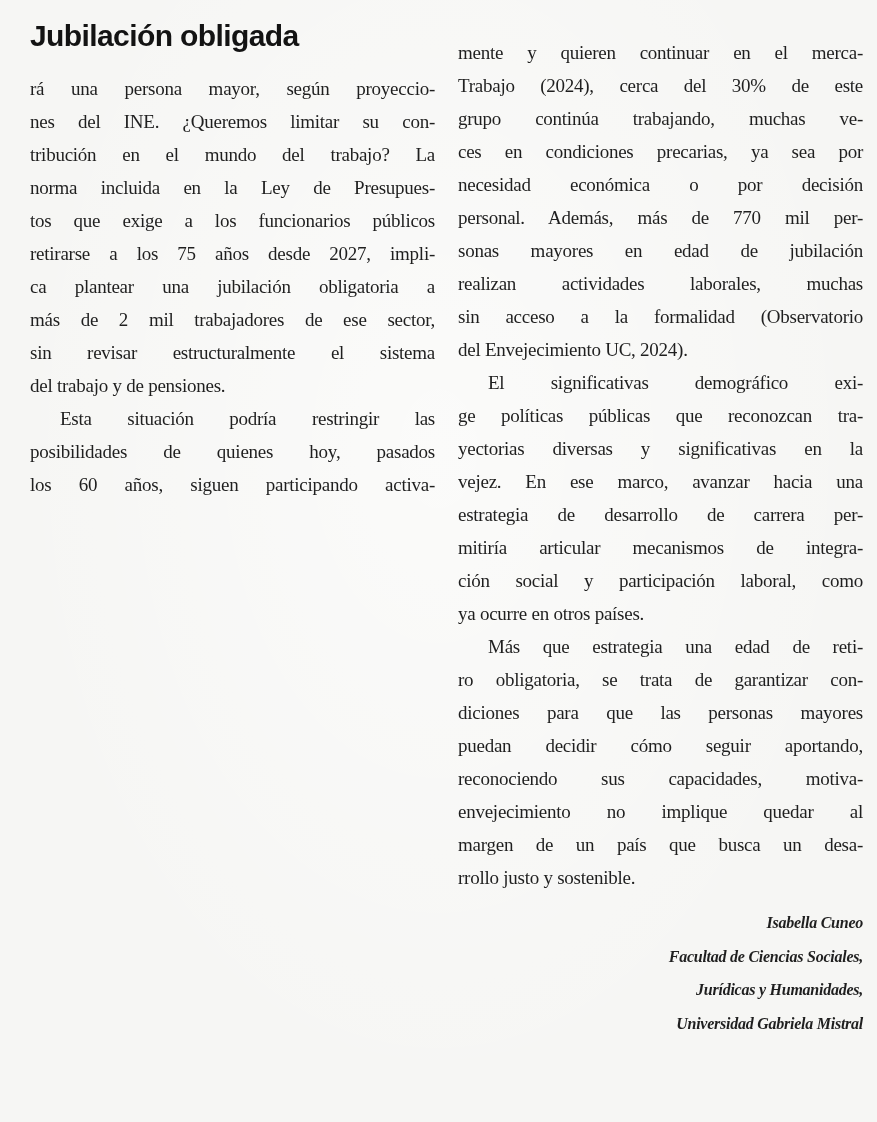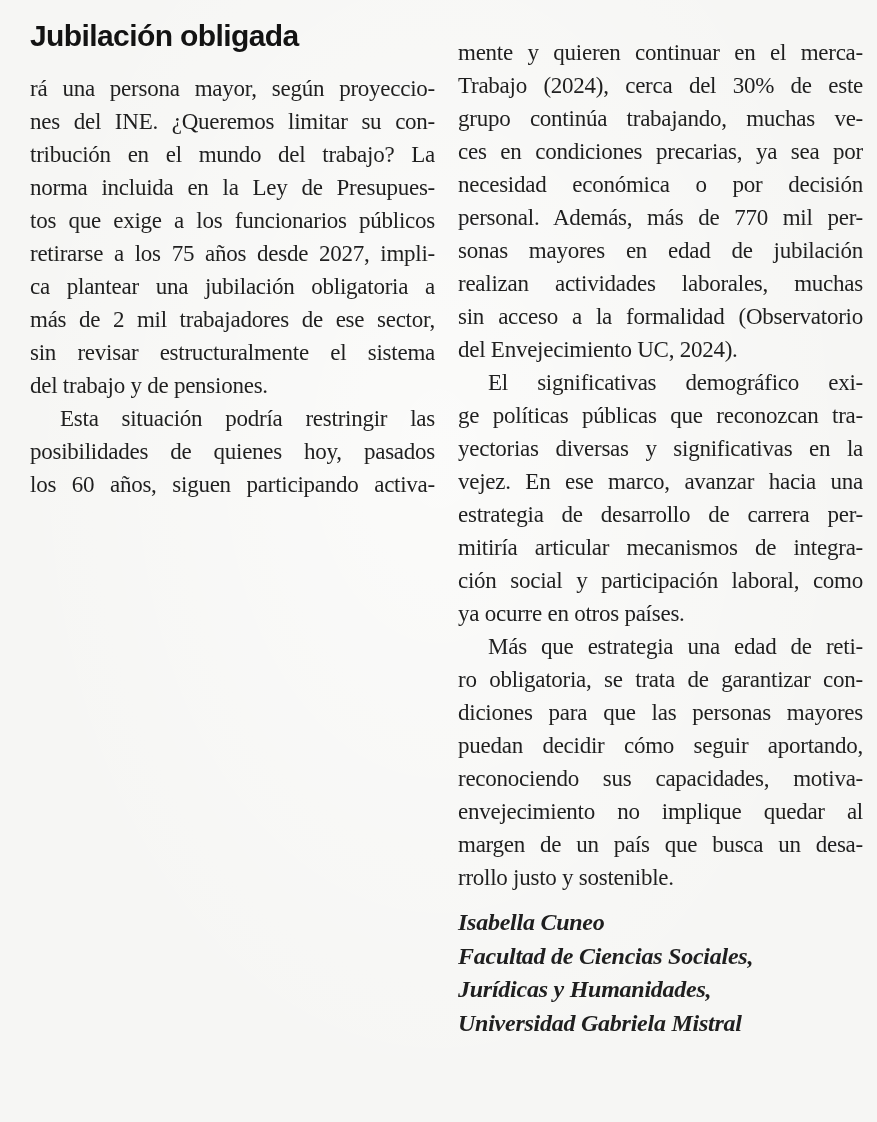--- a/index.html
+++ b/index.html
@@ -28,46 +28,46 @@
     font-family:"Liberation Sans", sans-serif;
     font-weight:700;
     font-size:30px;
     line-height:36px;
     letter-spacing:-0.6px;
     color:var(--ink-title);
     margin:0 0 18px 0;
   }
   .para{margin:0;}
   .line{
-    font-size:23px;
+    font-size:19px;
     line-height:33px;
     letter-spacing:-0.25px;
     color:var(--ink);
     text-align:justify;
     text-align-last:justify;
     white-space:nowrap;
     font-family:Liberation Serif, serif;
   }
   .line.endline{
     text-align-last:left;
   }
   .line.indent{
     text-indent:30px;
   }
   .signature{
     margin-top:12px;
   }
   .sig-line{
-    font-size:24px;
+    font-size:16px;
     line-height:33.5px;
     font-style:italic;
     font-weight:700;
     letter-spacing:-0.25px;
     color:var(--ink);
-    text-align:left;
+    text-align:right;
   }
 </style>
 </head>
 <body>
 
 <div class="page">
 
   <div class="col col-left">
     <h1 class="article-title">Jubilación obligada</h1>
     <div class="col-body">

